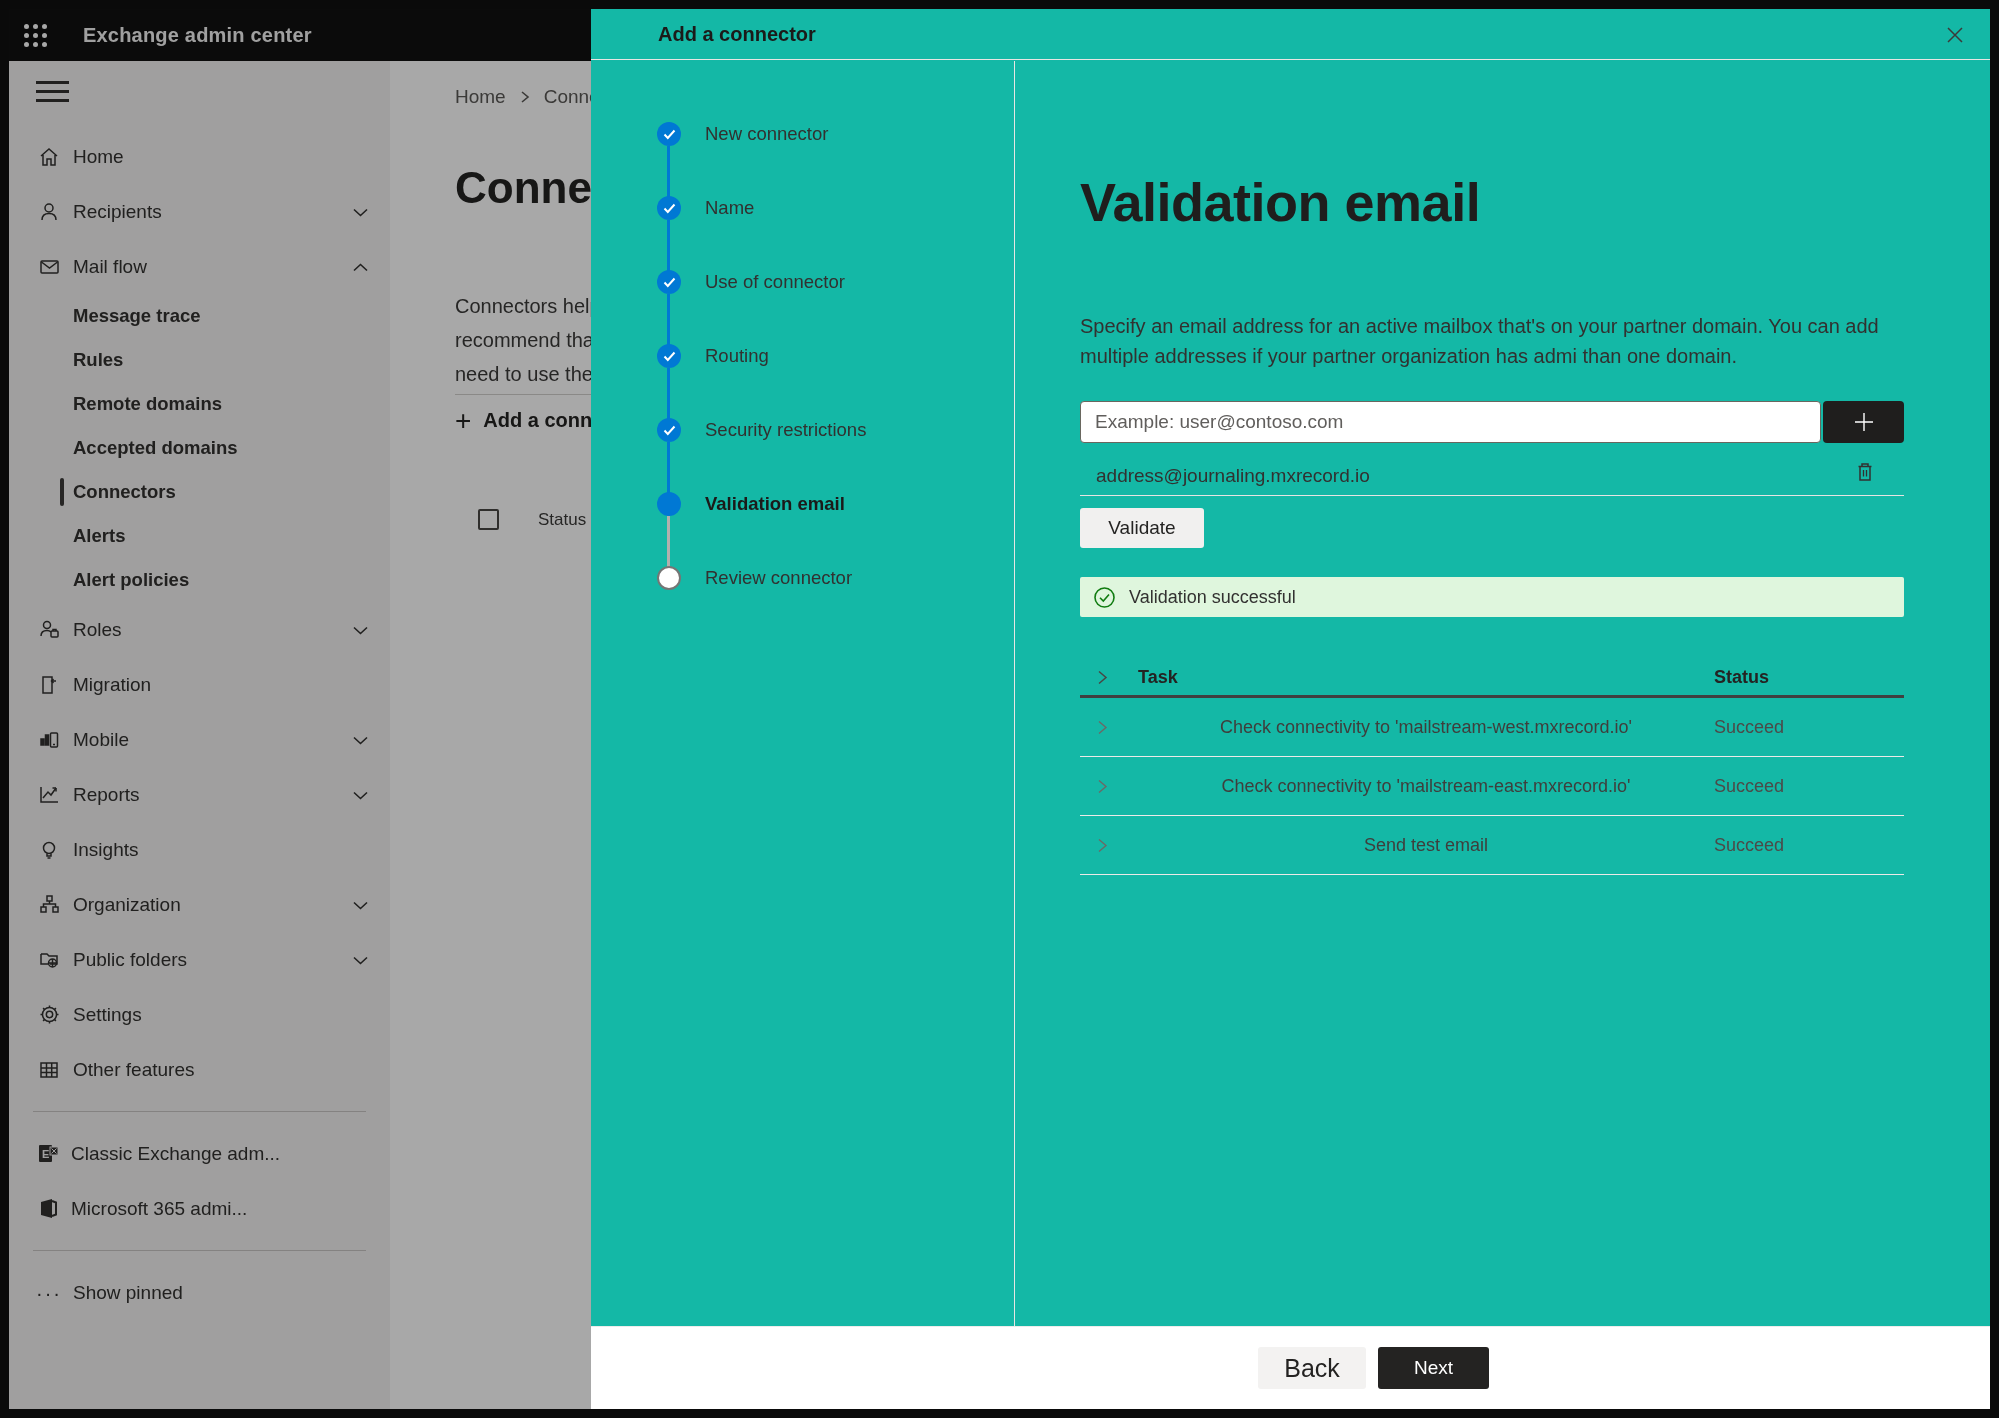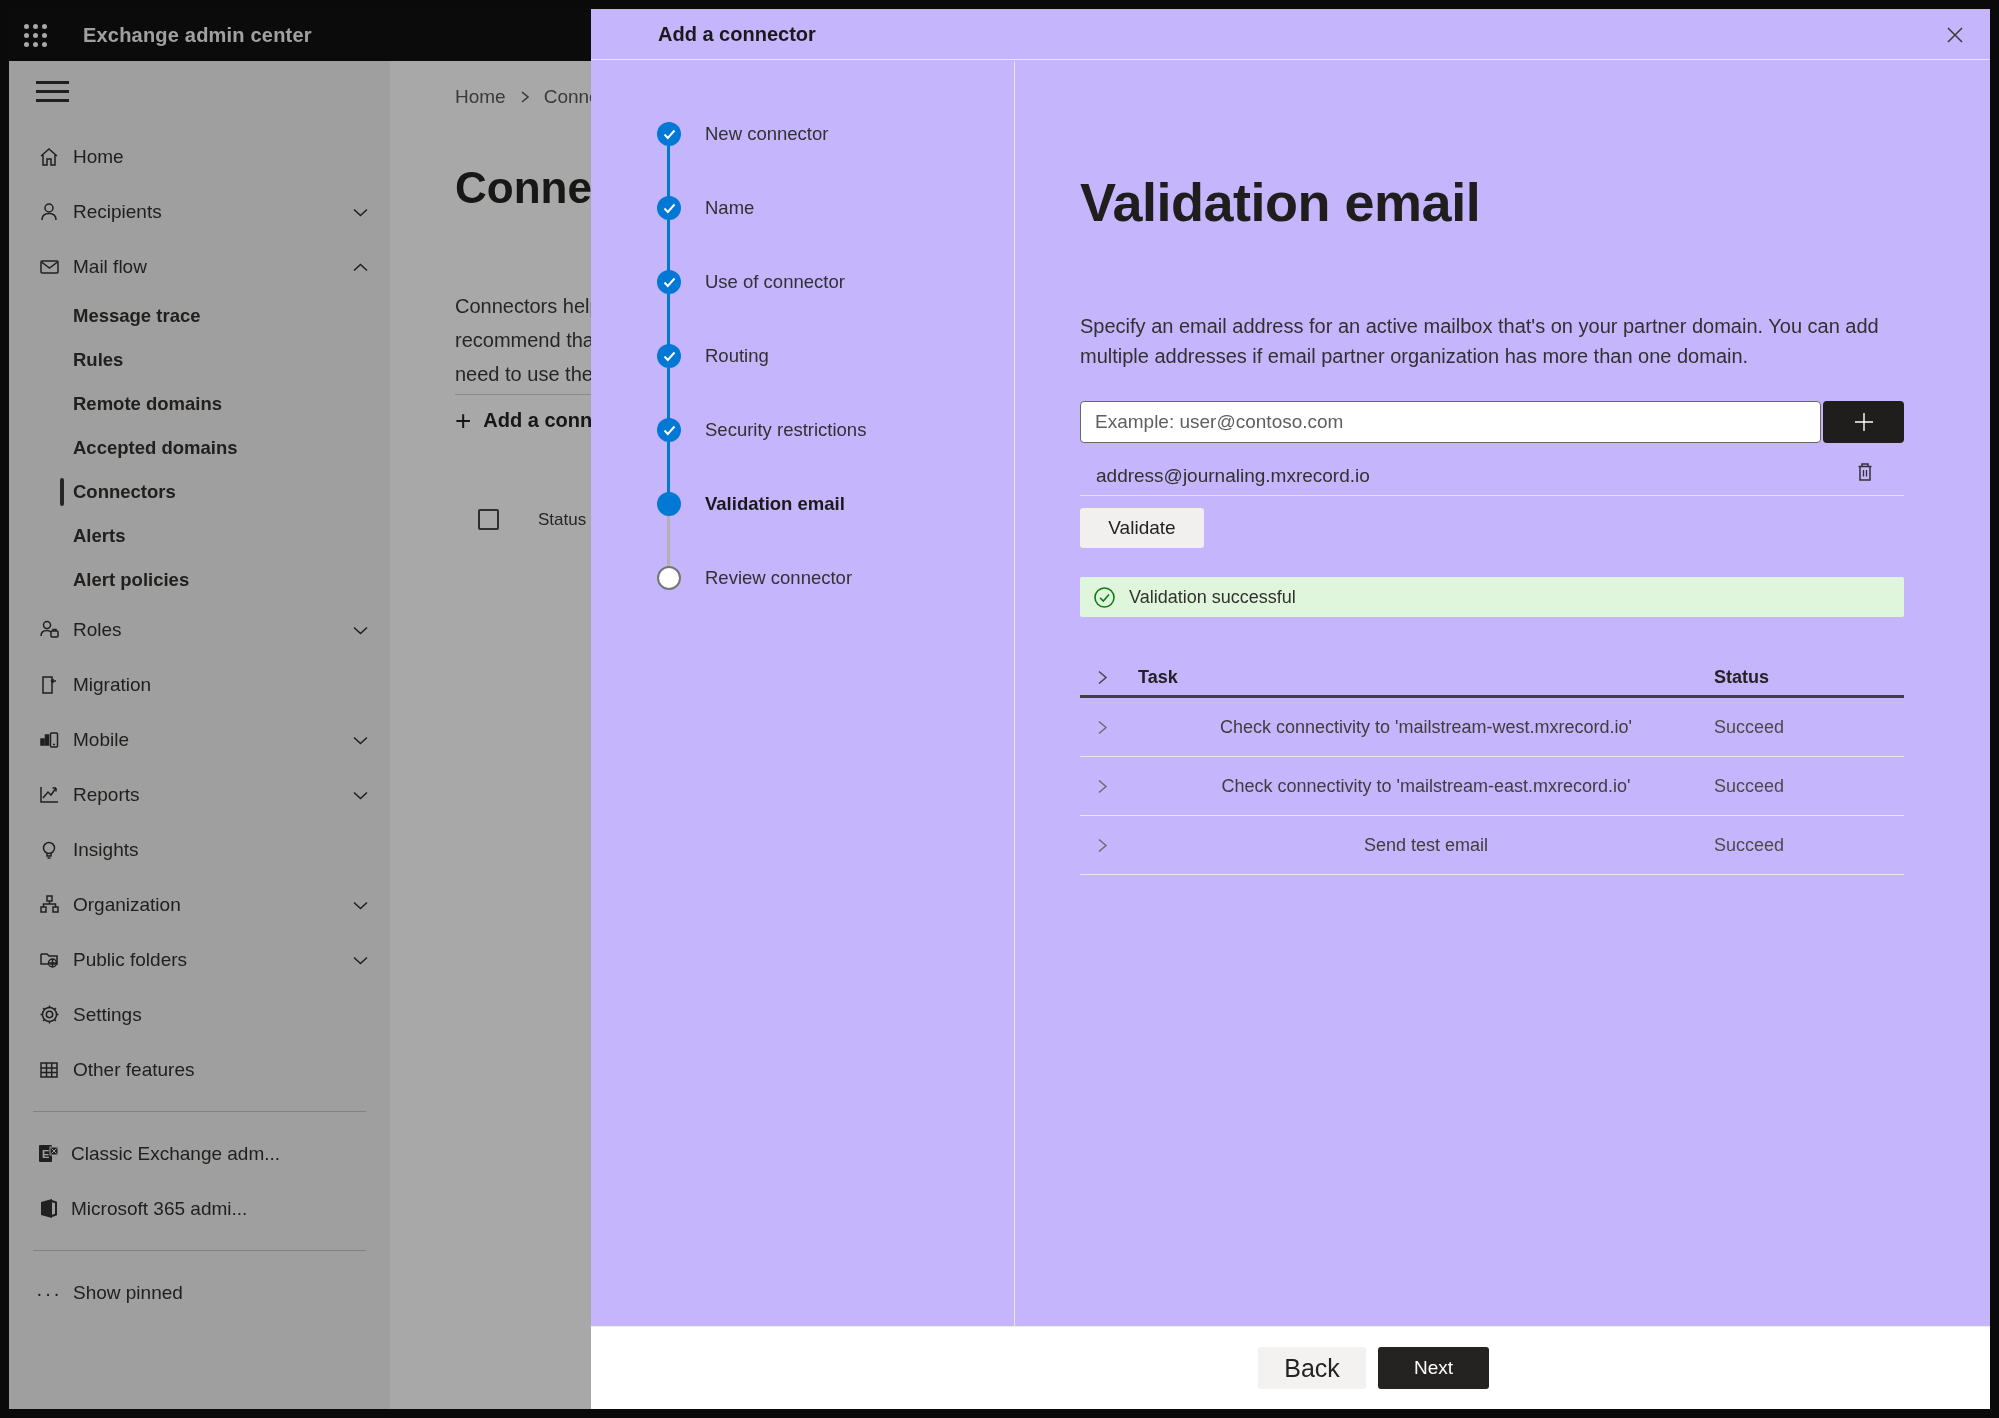--- a/index.html
+++ b/index.html
@@ -49,21 +49,21 @@
   .bg-divider { position:absolute; left:65px; top:333px; width:600px; height:1px; background:#d2d0ce; }
   .bg-add { position:absolute; left:65px; top:348px; display:flex; align-items:center; font-size:20px; font-weight:600; color:#242322; white-space:nowrap; cursor:pointer; }
   .bg-add .plus { font-weight:400; font-size:28px; margin-right:12px; line-height:20px; }
   .bg-check { position:absolute; left:88px; top:448px; width:21px; height:21px; border:2px solid #484644; border-radius:2px; background:transparent; cursor:pointer; }
   .bg-status { position:absolute; left:148px; top:449px; font-size:17px; color:#3b3a39; }
 
   
   .overlay { position:absolute; left:0; top:0; width:582px; height:100%; background:rgba(0,0,0,0.34); z-index:4; }
 
   
-  .panel { position:absolute; left:582px; top:0; right:0; bottom:0; background:#c4b5fd; z-index:10; }
+  .panel { position:absolute; left:582px; top:0; right:0; bottom:0; background:#14b8a6; z-index:10; }
   .panel-header { position:absolute; left:0; top:0; right:0; height:51px; border-bottom:1px solid #e8e6e3; }
   .panel-title { position:absolute; left:67px; top:14px; font-size:20px; font-weight:700; color:#1b1a19; }
   .close-btn { position:absolute; right:22px; top:13px; width:26px; height:26px; display:flex; align-items:center; justify-content:center; cursor:pointer; }
 
   .steps-col { position:absolute; left:0; top:52px; width:423px; bottom:0; }
   .steps-vline { position:absolute; left:423px; top:52px; bottom:83px; width:1px; background:#e8e6e3; }
   .step { position:absolute; left:66px; height:24px; display:flex; align-items:center; cursor:pointer; }
   .step-dot { width:24px; height:24px; border-radius:50%; flex:0 0 24px; display:flex; align-items:center; justify-content:center; }
   .step.completed .step-dot { background:#0078d4; }
   .step.current .step-dot { background:#0078d4; }
@@ -431,21 +431,21 @@
       </div>
       <div class="step upcoming" style="top:505px">
         <span class="step-dot"></span>
         <span class="step-label">Review connector</span>
       </div>
     </div>
     <div class="steps-vline"></div>
 
     <div class="content">
       <h1 class="v-h1">Validation email</h1>
-      <p class="v-desc">Specify an email address for an active mailbox that's on your partner domain. You can add multiple addresses if email partner organization has more than one domain.</p>
+      <p class="v-desc">Specify an email address for an active mailbox that's on your partner domain. You can add multiple addresses if your partner organization has admi than one domain.</p>
 
       <div class="addr-input-row">
         <input class="addr-input" type="text" placeholder="Example: user@contoso.com" style="">
         <button class="plus-btn">
           <svg width="24" height="24" viewBox="0 0 24 24">
               <path d="M12 3 V21 M3 12 H21" stroke="#fff" stroke-width="1.4" fill="none"></path>
             </svg>
         </button>
       </div>
 

